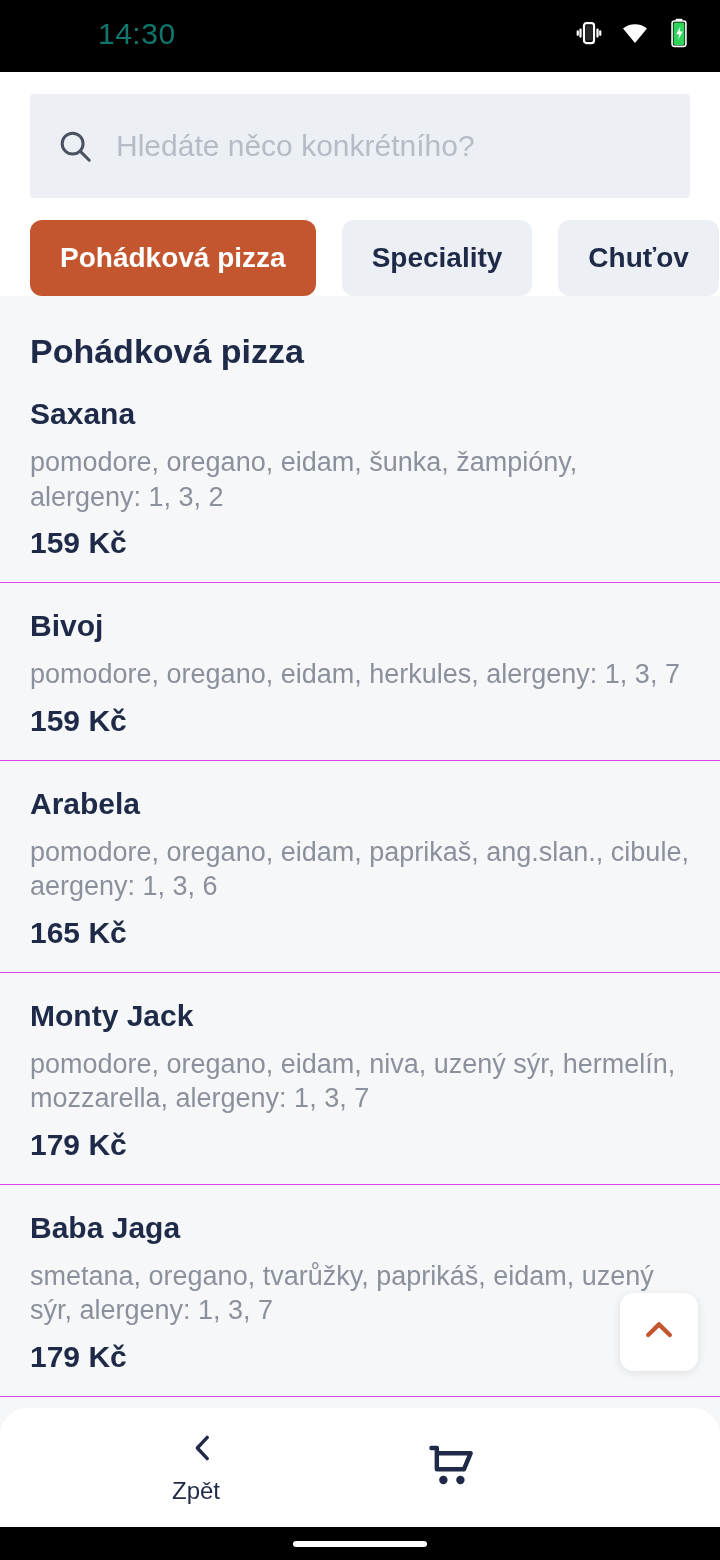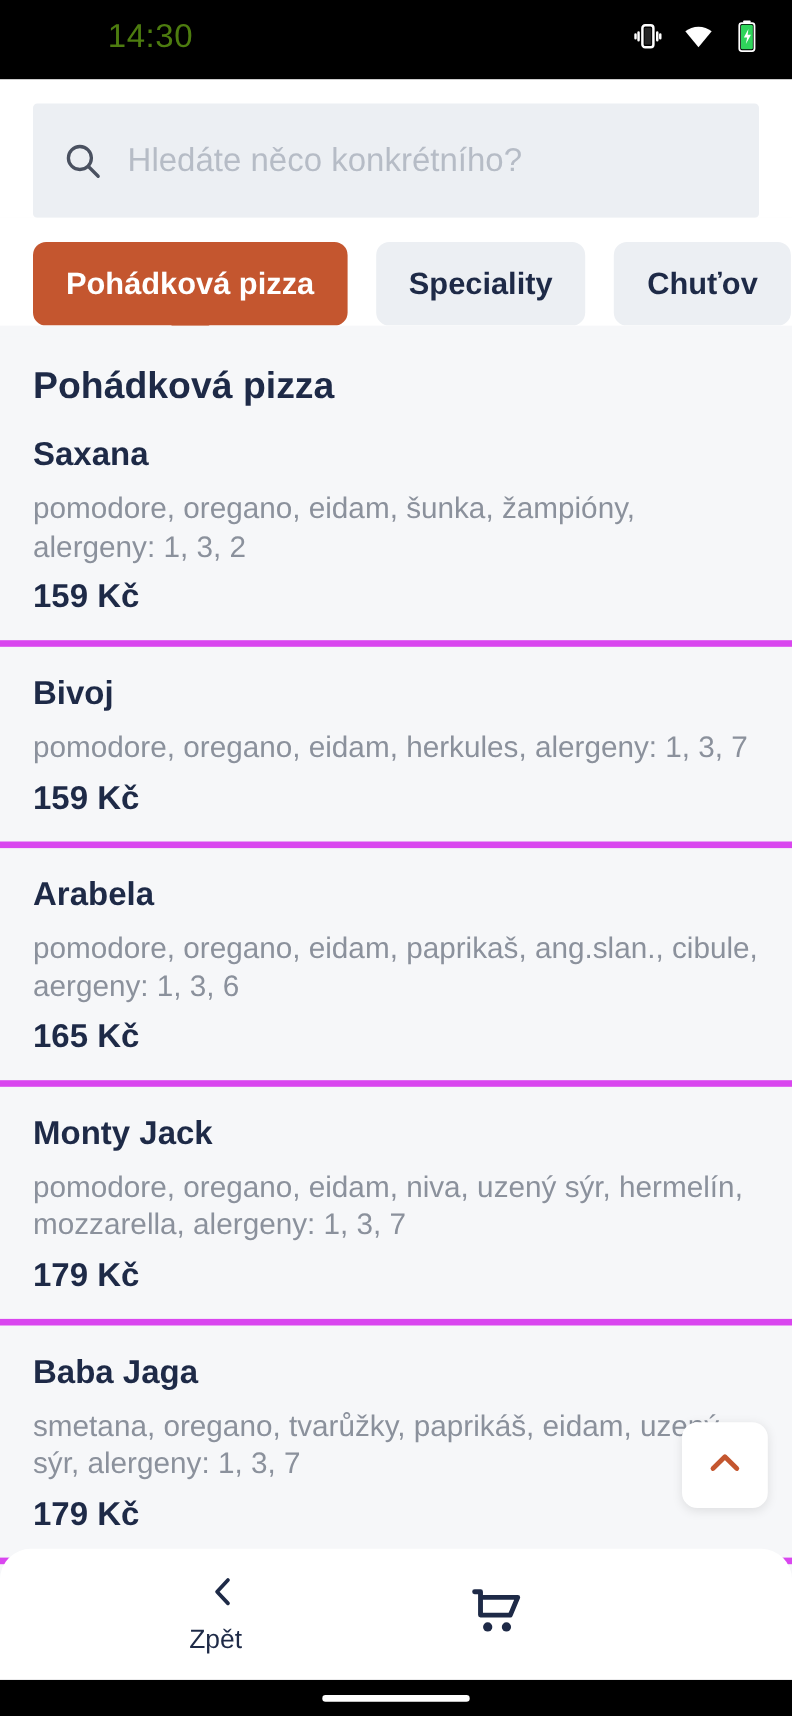--- a/index.html
+++ b/index.html
@@ -15,21 +15,21 @@
   .statusbar {
     height:72px;
     background:#000;
     display:flex;
     align-items:center;
     justify-content:space-between;
     padding:0 28px 0 0;
     position:relative;
   }
   .status-time {
-    color:#4d7c0f;
+    color:#0f766e;
     font-size:30px;
     font-weight:400;
     letter-spacing:0.5px;
     margin-left:98px;
     margin-top:-4px;
   }
   .status-icons { display:flex; align-items:center; gap:16px; margin-top:-6px; }
   .status-icons svg { display:block; }
 
   
@@ -103,21 +103,21 @@
     bottom:0;
   }
   .section-title {
     font-size:34px;
     font-weight:bold;
     color:#1e2a47;
     padding:26px 30px 0 30px;
   }
   .menu-item {
     padding:26px 30px 22px 30px;
-    border-bottom:6px solid #d946ef;
+    border-bottom:1px solid #d946ef;
   }
   .menu-item:first-of-type { padding-top:36px; }
   .item-name {
     font-size:30px;
     font-weight:bold;
     color:#1e2a47;
     margin-bottom:14px;
   }
   .item-desc {
     font-size:27px;

